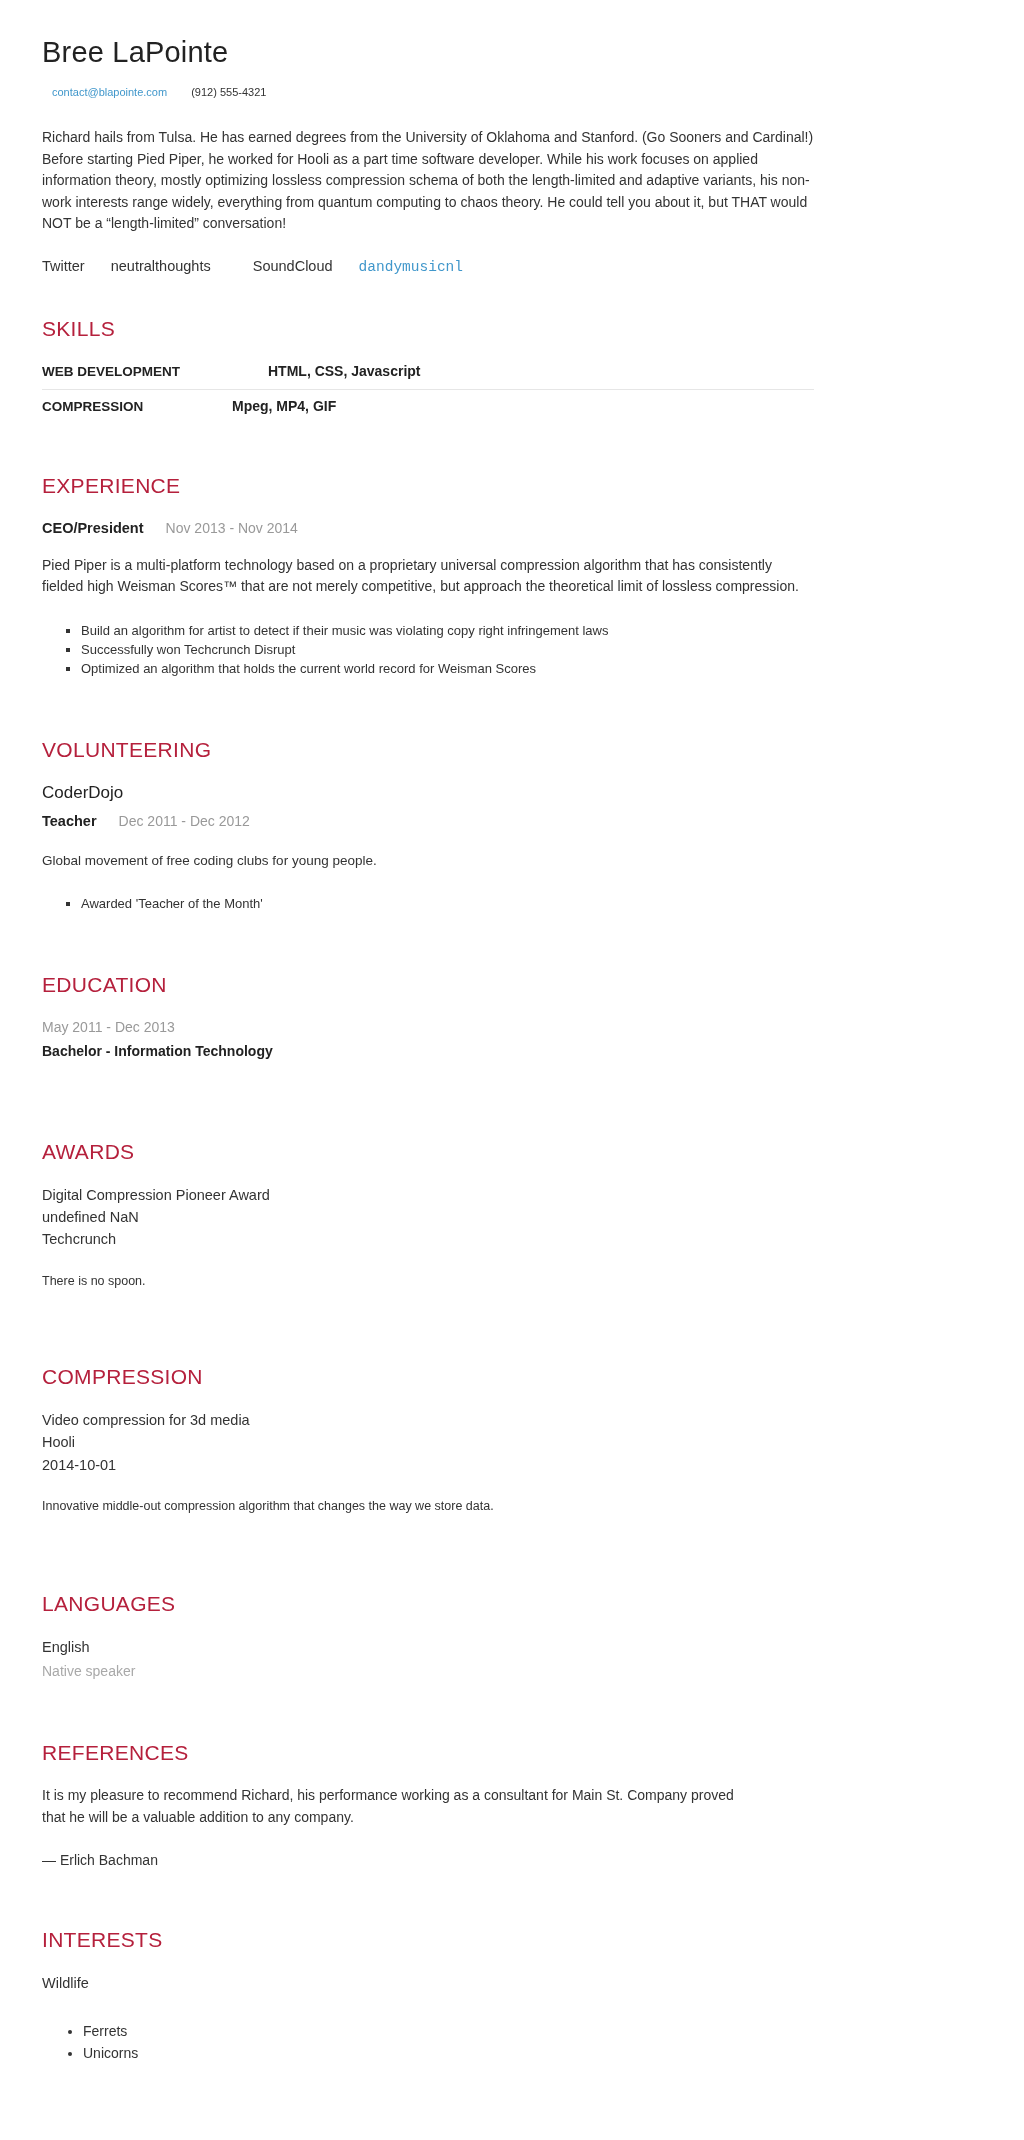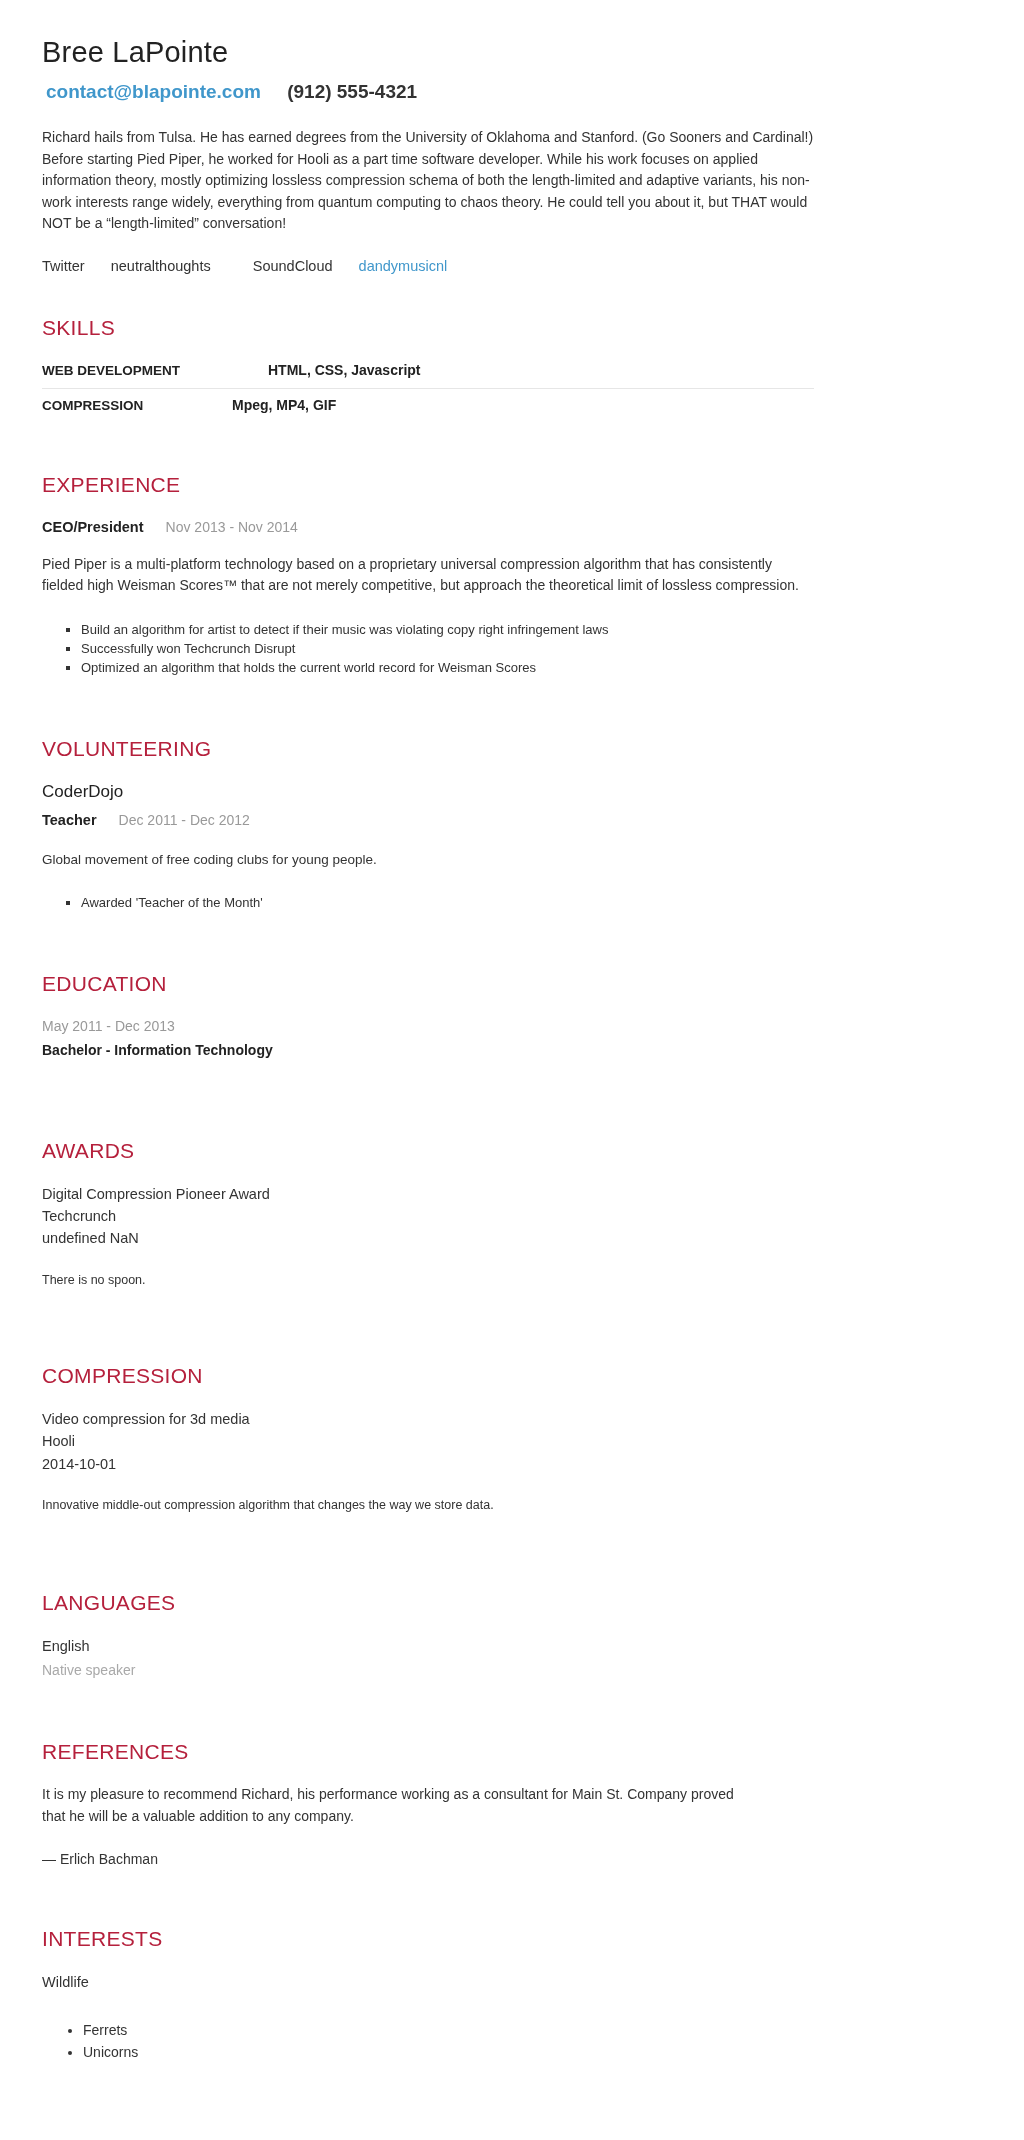--- a/index.html
+++ b/index.html
@@ -27,45 +27,44 @@
   }
   
   h1.name {
     font-size: 29px;
     font-weight: 400;
     color: var(--dark);
     margin: 0 0 13px 0;
     letter-spacing: 0.2px;
   }
   .contact-row {
-    font-size: 19px;
-    line-height: 20px;
-    margin: 0 0 25px 4px;
-    font-weight: bold;
+    font-size: 11px;
+    line-height: 20px;
+    margin: 0 0 25px 10px;
   }
   .contact-row a.email {
     color: var(--link);
     text-decoration: none;
     margin-right: 21px;
   }
   .contact-row .phone { color: var(--body); }
   p.summary {
     width: 772px;
     font-size: 14px;
     line-height: 21.5px;
     margin: 0 0 21px 0;
   }
   .social-row {
     font-size: 14.5px;
     line-height: 20px;
   }
   .social-pair { display: inline-block; margin-right: 38px; }
   .social-label { color: var(--body); margin-right: 22px; }
   .social-handle { color: var(--body); }
-  a.social-link { color: var(--link); text-decoration: none; }
+  a.social-link { color: var(--link); text-decoration: none; font-family: Liberation Mono, monospace; }
 
   
   section { width: 772px; }
   .mt38 { margin-top: 38px; }
   .mt48 { margin-top: 48px; }
   .mt58 { margin-top: 58px; }
   .mt73 { margin-top: 73px; }
   .mt75 { margin-top: 75px; }
   .mt77 { margin-top: 77px; }
   h2.sec-title {
@@ -239,22 +238,22 @@
 
   <section class="mt58">
     <h2 class="sec-title">EDUCATION</h2>
     <div class="edu-dates">May 2011 - Dec 2013</div>
     <div class="degree">Bachelor - Information Technology</div>
   </section>
 
   <section class="mt77">
     <h2 class="sec-title">AWARDS</h2>
     <div class="block-line">Digital Compression Pioneer Award</div>
+    <div class="block-line">undefined NaN</div>
     <div class="block-line">Techcrunch</div>
-    <div class="block-line">undefined NaN</div>
     <p class="small-desc">There is no spoon.</p>
   </section>
 
   <section class="mt73">
     <h2 class="sec-title">COMPRESSION</h2>
     <div class="block-line">Video compression for 3d media</div>
     <div class="block-line">Hooli</div>
     <div class="block-line">2014-10-01</div>
     <p class="small-desc">Innovative middle-out compression algorithm that changes the way we store data.</p>
   </section>

